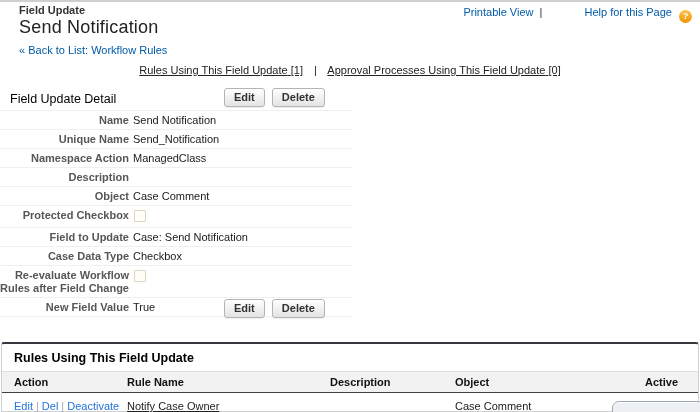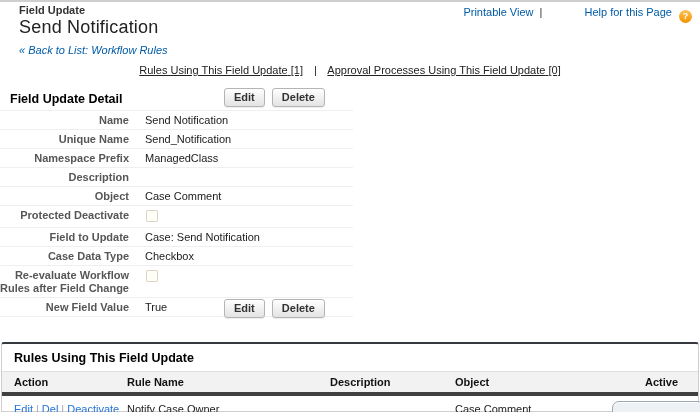--- a/index.html
+++ b/index.html
@@ -6,50 +6,50 @@
   body {
     width:700px; height:412px; position:relative; overflow:hidden;
     background:#ffffff; font-family:"Liberation Sans", sans-serif; font-size:11px; color:#1a1a1a;
   }
   .topline { position:absolute; top:0; left:0; right:0; height:2px; background:#cfcfcf; }
 
   
   .page-header { position:absolute; top:4px; left:19px; }
   .eyebrow { font-size:11px; font-weight:bold; color:#333; }
   .page-title { font-size:18px; color:#222; margin-top:1px; letter-spacing:.2px; }
-  .back-link { display:inline-block; margin-top:6px; color:#015ba7; text-decoration:none; cursor:pointer;font-style:italic; }
+  .back-link { display:inline-block; margin-top:6px; color:#015ba7; text-decoration:none; cursor:pointer; }
 
   .toolbar { position:absolute; top:6px; right:8px; white-space:nowrap; }
   .toolbar a { color:#015ba7; text-decoration:none; cursor:pointer;margin-left:36px; }
   .toolbar .sep { color:#333; margin:0 3px; }
   .help-orange {
     display:inline-block; width:13px; height:13px; margin-left:4px; vertical-align:-3px;
     border-radius:50%; background:linear-gradient(#fec14f,#ef9400);
     color:#fff; font-weight:bold; font-size:9px; line-height:13px; text-align:center; cursor:pointer;
   }
 
   
   .cross-links { position:absolute; top:64px; left:0; width:100%; text-align:center; color:#222; }
   .cross-links a { color:#222; text-decoration:underline; cursor:pointer; }
   .cross-links .sep { margin:0 8px; color:#222; }
 
   
-  .detail-title { position:absolute; top:92px; left:10px; font-size:12.5px; font-weight:bold; color:#000; }
+  .detail-title { position:absolute; top:92px; left:10px; font-size:12.5px; font-weight:normal; color:#000; }
   .btn-row-top { position:absolute; top:88px; left:224px; }
   .btn-row-bottom { position:absolute; top:299px; left:224px; }
   .btn {
     display:inline-block; padding:2px 9px 3px; margin-right:4px;
     font-family:"Liberation Sans", sans-serif; font-size:11px; font-weight:bold; color:#333;
     background:linear-gradient(#ffffff,#e3e3e5); border:1px solid #b4b4b4; border-radius:3px;
     box-shadow:0 1px 1px rgba(0,0,0,.07); cursor:pointer;
   }
 
   .detail-rows { position:absolute; top:110px; left:0; width:353px; border-top:1px solid #f0efef; }
   .drow { display:flex; align-items:flex-start; padding:3px 0 2px; border-bottom:1px solid #f0efef; min-height:13px; }
-  .dlabel { width:129px; padding-right:16px; text-align:right; font-weight:bold; color:#565656; line-height:13px; flex:none; }
+  .dlabel { width:129px; padding-right:4px; text-align:right; font-weight:bold; color:#565656; line-height:13px; flex:none; }
   .dvalue { flex:1; color:#1a1a1a; line-height:13px; }
   .cb {
     display:inline-block; width:10px; height:10px; margin:1px 0 0 1px;
     background:#fffef6; border:1px solid #ddd6c6; border-radius:1px;
   }
 
   
   .related {
     position:absolute; top:342px; left:1px; right:1px; bottom:0;
     background:#fff; border:1px solid #cfcfcf; border-top:2px solid #35383d; border-radius:3px 3px 0 0;
@@ -59,21 +59,21 @@
   .related-help { white-space:nowrap; }
   .related-help a { color:#015ba7; text-decoration:none; cursor:pointer; }
   .help-gray {
     display:inline-block; width:13px; height:13px; margin-left:5px; vertical-align:-3px;
     border-radius:50%; background:linear-gradient(#ffffff,#d6d6d6); border:1px solid #b9b9b9; box-sizing:border-box;
     color:#2a6fbd; font-weight:bold; font-size:9px; line-height:11px; text-align:center; cursor:pointer;
   }
   table.rules { width:100%; border-collapse:collapse; table-layout:fixed; }
   table.rules th {
     text-align:left; font-weight:bold; color:#111; font-size:11px;
-    background:#f2f2f2; border-top:1px solid #e0e0e0; border-bottom:4px solid #404040;
+    background:#f2f2f2; border-top:1px solid #e0e0e0; border-bottom:1px solid #404040;
     padding:4px 0 4px 12px;
   }
   table.rules td { padding:7px 0 9px 12px; border-bottom:1px solid #e8e8e8; vertical-align:top; }
   th.col-active, td.col-active { text-align:right; padding-right:38px; padding-left:0; }
   .action-links a { color:#2272d9; text-decoration:none; cursor:pointer; }
   .action-links .sep { color:#9aa9bb; margin:0 3px; }
   .rule-link { color:#222; text-decoration:underline; cursor:pointer; }
   .checkmark { font-weight:bold; font-size:12px; color:#111; }
 
   
@@ -117,33 +117,33 @@
 <div class="detail-rows">
   <div class="drow">
     <div class="dlabel">Name</div>
     <div class="dvalue">Send Notification</div>
   </div>
   <div class="drow">
     <div class="dlabel">Unique Name</div>
     <div class="dvalue">Send_Notification</div>
   </div>
   <div class="drow">
-    <div class="dlabel">Namespace Prefix</div>
+    <div class="dlabel">Namespace Action</div>
     <div class="dvalue">ManagedClass</div>
   </div>
   <div class="drow">
     <div class="dlabel">Description</div>
     <div class="dvalue"></div>
   </div>
   <div class="drow">
     <div class="dlabel">Object</div>
     <div class="dvalue">Case Comment</div>
   </div>
   <div class="drow">
-    <div class="dlabel">Protected Deactivate</div>
+    <div class="dlabel">Protected Checkbox</div>
     <div class="dvalue"><span class="cb"></span></div>
   </div>
   <div class="drow">
     <div class="dlabel">Field to Update</div>
     <div class="dvalue">Case: Send Notification</div>
   </div>
   <div class="drow">
     <div class="dlabel">Case Data Type</div>
     <div class="dvalue">Checkbox</div>
   </div>

